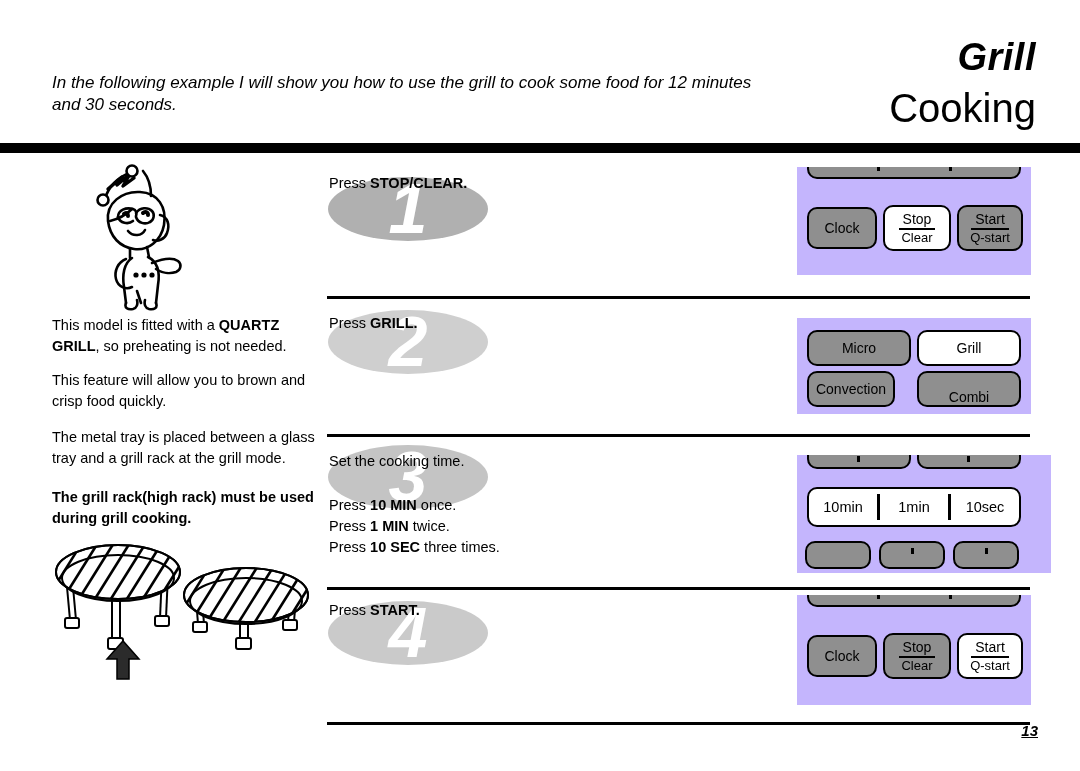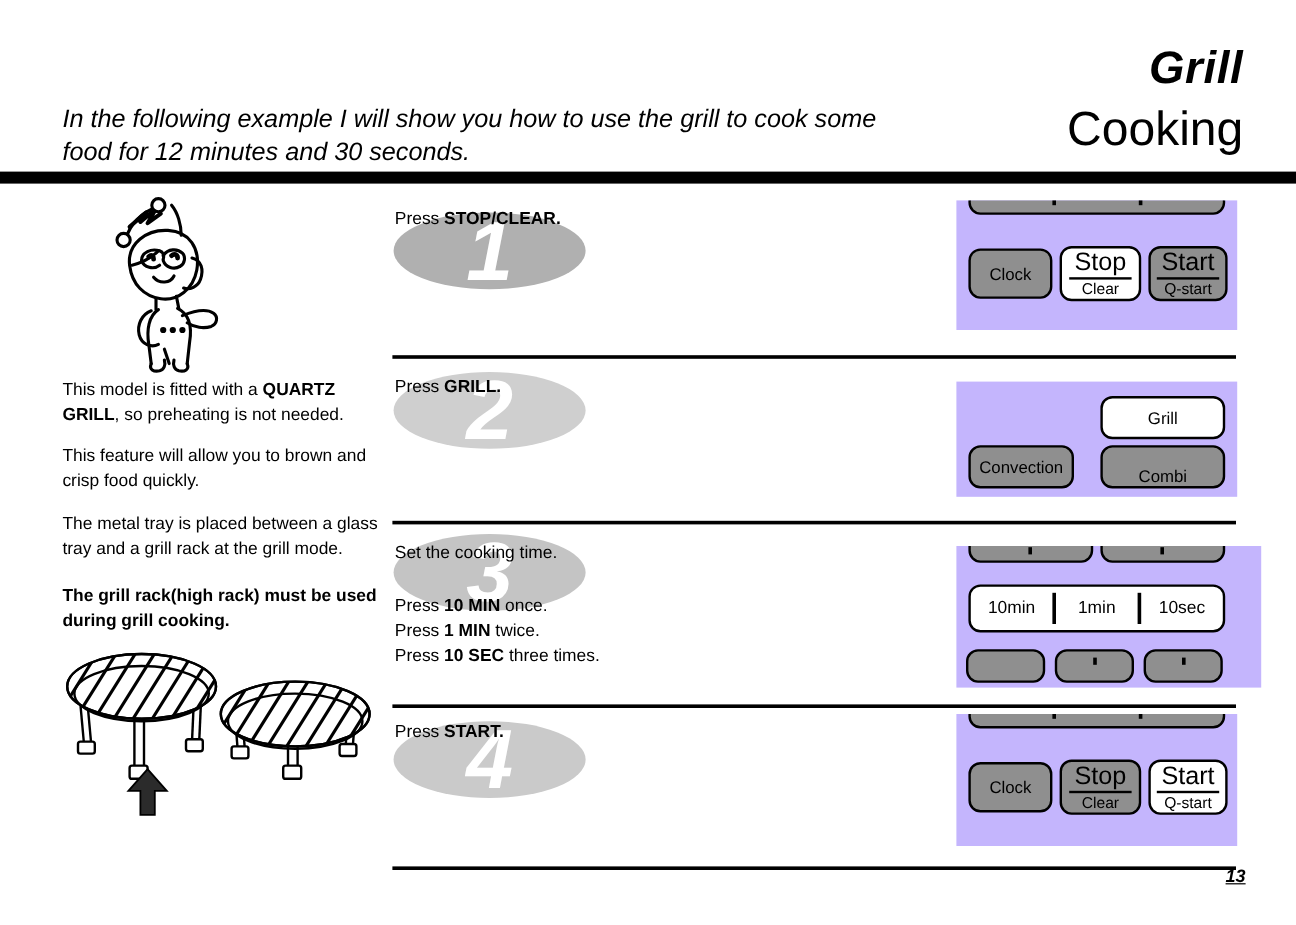--- a/index.html
+++ b/index.html
@@ -35,23 +35,23 @@
     right: 44px;
     top: 88px;
     font-size: 40px;
     font-weight: 300;
     line-height: 1;
     text-align: right;
   }
   #intro-text {
     position: absolute;
     left: 52px;
-    top: 86px;
+    top: 72px;
     width: 720px;
-    font-size: 21px;
+    font-size: 17px;
     font-style: italic;
     line-height: 1.3;
   }
   #header-rule {
     position: absolute;
     left: 0;
     top: 143px;
     width: 1080px;
     height: 10px;
     background: #000000;
@@ -175,21 +175,21 @@
 
   
   .pbtn-clock { left: 10px;  top: 40px; width: 70px; height: 42px; }
   .pbtn-stop  { left: 86px;  top: 38px; width: 68px; height: 46px; }
   .pbtn-start { left: 160px; top: 38px; width: 66px; height: 46px; }
 
   .stacked { flex-direction: column; gap: 0; }
   .stacked .top-word {
     border-bottom: 2px solid #000000;
     padding: 0 4px 1px 4px;
-    font-size: 21px;
+    font-size: 14px;
   }
   .stacked .bot-word { padding-top: 1px; font-size: 13px; }
 
   
   .pbtn-micro { left: 10px;  top: 12px; width: 104px; height: 36px; }
   .pbtn-grill { left: 120px; top: 12px; width: 104px; height: 36px; }
   .pbtn-conv  { left: 10px;  top: 53px; width: 88px; height: 36px; }
   .pbtn-combi { left: 120px; top: 53px; width: 104px; height: 36px; align-items: flex-end; }
 
   
@@ -391,20 +391,23 @@
       <span class="bot-word">Q-start</span>
     </div>
   </div>
 
   <div class="step-divider" id="divider-1"></div>
 
   <div class="step-numeral" id="numeral-2" style="top:155px;">2</div>
   <div class="step-text" id="step-text-2">Press <b>GRILL.</b></div>
 
   <div class="panel" id="panel-2">
+    <div class="pbtn pbtn-micro">
+      <span>Micro</span>
+    </div>
     <div class="pbtn pbtn-grill active">
       <span>Grill</span>
     </div>
     <div class="pbtn pbtn-conv">
       <span>Convection</span>
     </div>
     <div class="pbtn pbtn-combi">
       <span>Combi</span>
     </div>
   </div>

